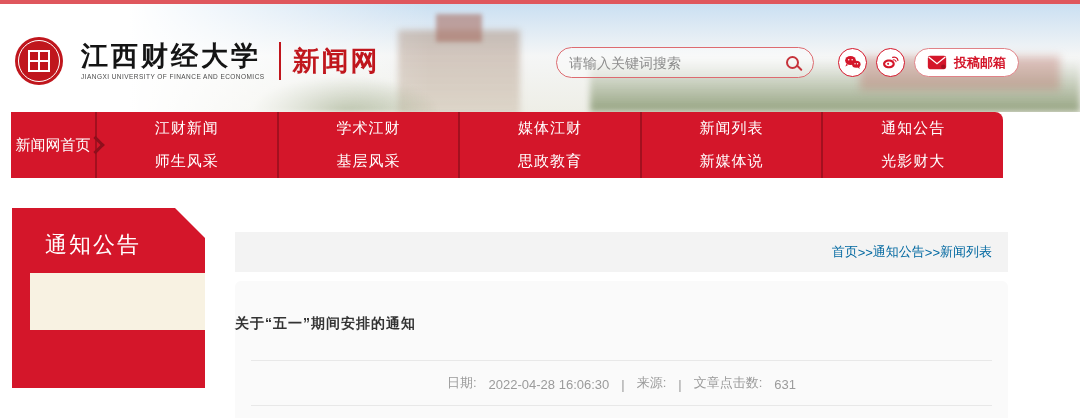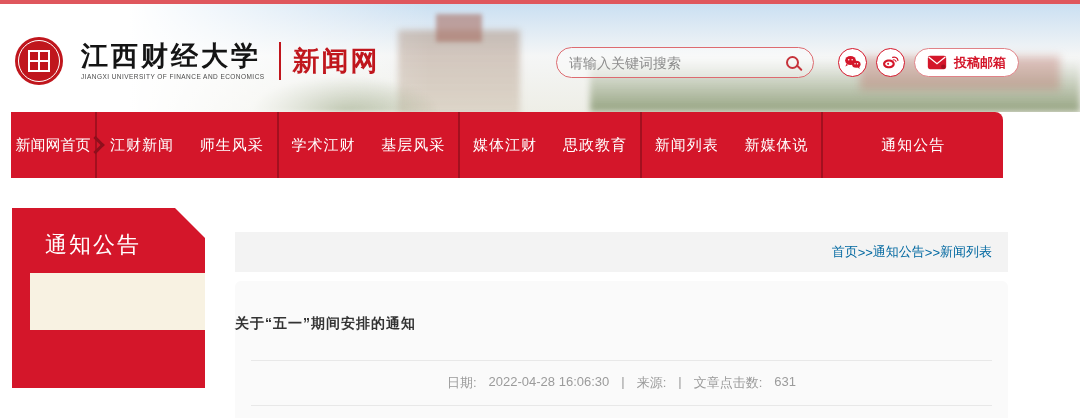--- a/index.html
+++ b/index.html
@@ -64,21 +64,21 @@
   .mail-label { color:#d4162a; font-size:13px; font-weight:bold; white-space:nowrap; }
 
   
   .nav { position:absolute; left:11px; top:112px; width:992px; height:66px; background:#d4162a;
     display:flex; border-top-right-radius:8px; }
   .nav-home { width:84px; flex:none; display:flex; align-items:center; justify-content:center;
     color:#fff; font-size:15px; position:relative; cursor:pointer; z-index:2; }
   .nav-home::after { content:""; position:absolute; right:-7px; top:50%;
     transform:translateY(-50%) rotate(45deg); width:10px; height:10px;
     border-top:3px solid #8e0f1c; border-right:3px solid #8e0f1c; z-index:3; }
-  .nav-col { flex:1; display:flex; flex-direction:row; border-left:2px solid #a3101f; }
+  .nav-col { flex:1; display:flex; flex-direction:column; border-left:2px solid #a3101f; }
   .nav-item { flex:1; display:flex; align-items:center; justify-content:center; color:#fff;
     font-size:15px; letter-spacing:1px; cursor:pointer; }
 
   
   .sidebar { position:absolute; left:12px; top:208px; width:193px; height:180px; background:#d4162a;
     clip-path:polygon(0 0, 163px 0, 193px 30px, 193px 180px, 0 180px); }
   .sidebar-title { color:#fff; font-size:22px; letter-spacing:2px; margin:22px 0 0 33px; }
   .sidebar-active { position:absolute; left:18px; right:0; top:65px; height:57px; background:#f8f2e2;
     cursor:pointer; }
 
@@ -87,21 +87,21 @@
     display:flex; align-items:center; justify-content:flex-end; padding-right:16px;
     color:#0369a1; font-size:13px; }
   .crumb-link { cursor:pointer; }
 
   
   .article { position:absolute; left:235px; top:281px; width:773px; height:140px; background:#fafafa;
     border-radius:6px 6px 0 0; }
   .article-title { text-align:left; font-size:14px; font-weight:bold; color:#333;
     letter-spacing:1px; padding-top:34px; }
   .article-divider { height:1px; background:#e8e8e8; margin:27px 16px 0 16px; }
-  .article-meta { display:flex; justify-content:center; align-items:flex-start; gap:12px;
+  .article-meta { display:flex; justify-content:center; align-items:flex-end; gap:12px;
     color:#9b9b9b; font-size:13px; margin-top:13px; }
   .article-divider.second { margin-top:13px; }
 </style>
 </head>
 <body>
 
 <div class="page">
 
   <div class="topline"></div>
 
@@ -177,20 +177,21 @@
     <div class="nav-col">
       <div class="nav-item">媒体江财</div>
       <div class="nav-item">思政教育</div>
     </div>
     <div class="nav-col">
       <div class="nav-item">新闻列表</div>
       <div class="nav-item">新媒体说</div>
     </div>
     <div class="nav-col">
       <div class="nav-item">通知公告</div>
+      <div class="nav-item">光影财大</div>
     </div>
   </div>
 
   <div class="sidebar">
     <div class="sidebar-title">通知公告</div>
     <div class="sidebar-active"></div>
   </div>
 
   <div class="breadcrumb">
     <span class="crumb-link">首页</span>

